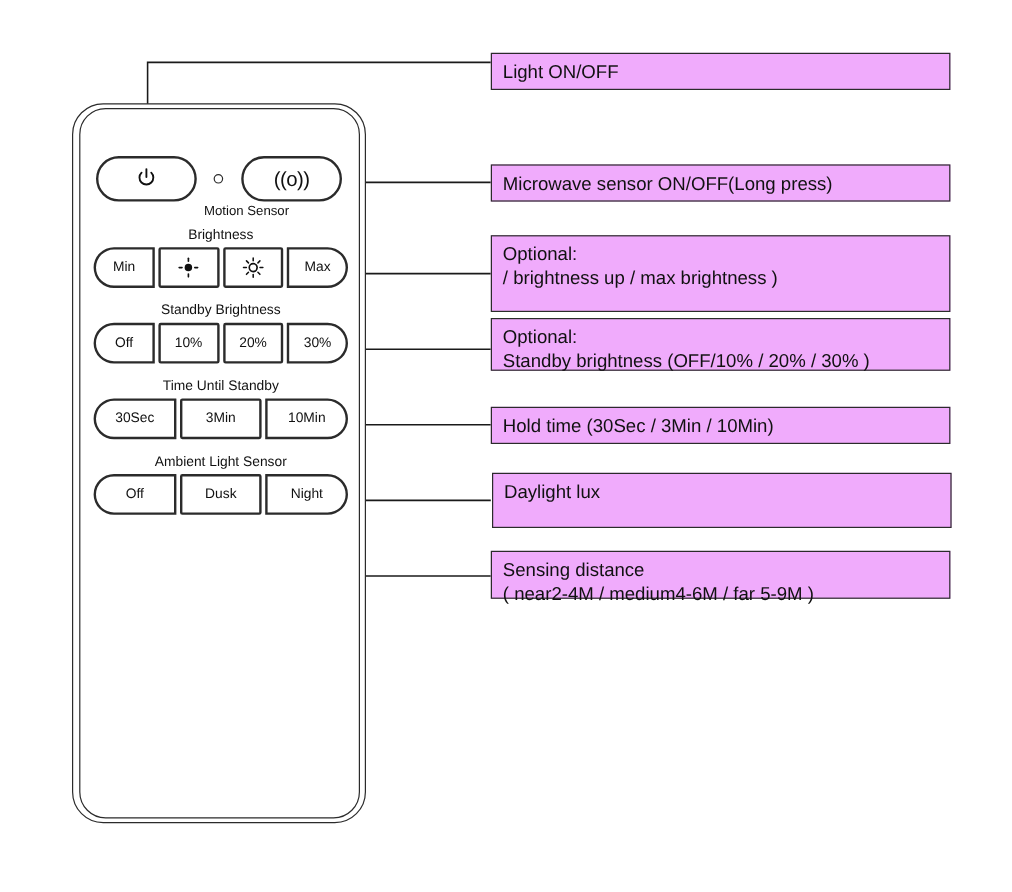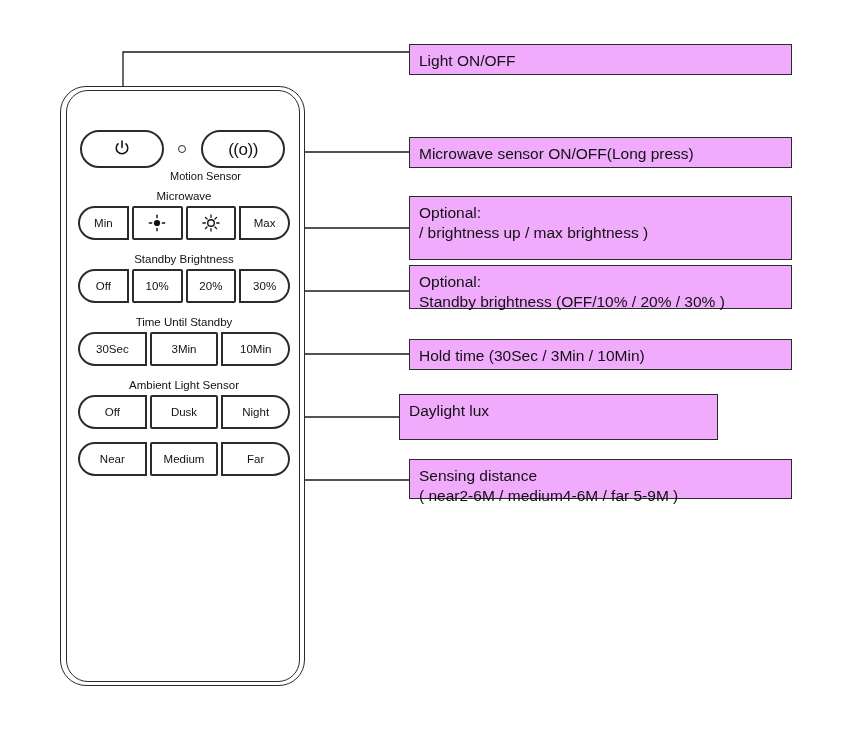--- a/index.html
+++ b/index.html
@@ -217,21 +217,21 @@
       <div class="led-dot"></div>
 
       <div class="pill-btn motion-btn">
         <span class="motion-glyph">((o))</span>
       </div>
     </div>
 
     <div class="motion-label">Motion Sensor</div>
 
     <div class="group" style="top:100px">
-      <div class="group-title">Microwave</div>
+      <div class="group-title">Brightness</div>
       <div class="btn-row">
         <div class="seg first">Min</div>
         <div class="seg">
           <svg class="icon-wrap" viewBox="0 0 24 24">
             <circle cx="12" cy="12" r="3.4" fill="#111"></circle>
             <g stroke="#111" stroke-width="1.5" stroke-linecap="round">
               <path d="M12 3.6 L12 6.2"></path>
               <path d="M12 17.8 L12 20.4"></path>
               <path d="M3.6 12 L6.2 12"></path>
               <path d="M17.8 12 L20.4 12"></path>
@@ -279,25 +279,20 @@
     <div class="group" style="top:289px">
       <div class="group-title">Ambient Light Sensor</div>
       <div class="btn-row">
         <div class="seg first">Off</div>
         <div class="seg">Dusk</div>
         <div class="seg last">Night</div>
       </div>
     </div>
 
     <div class="group" style="top:352px">
-      <div class="btn-row">
-        <div class="seg first">Near</div>
-        <div class="seg">Medium</div>
-        <div class="seg last">Far</div>
-      </div>
     </div>
 
   </div>
 
   <div class="callout" style="left:409px; top:44px; width:383px; height:31px;">
     <span class="ln">Light ON/OFF</span>
   </div>
 
   <div class="callout" style="left:409px; top:137px; width:383px; height:31px;">
     <span class="ln">Microwave sensor ON/OFF(Long press)</span>
@@ -310,22 +305,22 @@
 
   <div class="callout" style="left:409px; top:265px; width:383px; height:44px;">
     <span class="ln">Optional:</span>
     <span class="ln">Standby brightness (OFF/10% / 20% / 30% )</span>
   </div>
 
   <div class="callout" style="left:409px; top:339px; width:383px; height:31px;">
     <span class="ln">Hold time (30Sec / 3Min / 10Min)</span>
   </div>
 
-  <div class="callout" style="left:399px; top:394px; width:319px; height:46px;">
+  <div class="callout" style="left:410px; top:394px; width:383px; height:46px;">
     <span class="ln">Daylight lux</span>
   </div>
 
   <div class="callout" style="left:409px; top:459px; width:383px; height:40px;">
     <span class="ln">Sensing distance</span>
-    <span class="ln">( near2-6M / medium4-6M / far 5-9M )</span>
+    <span class="ln">( near2-4M / medium4-6M / far 5-9M )</span>
   </div>
 
 </div>
 
 </body></html>

